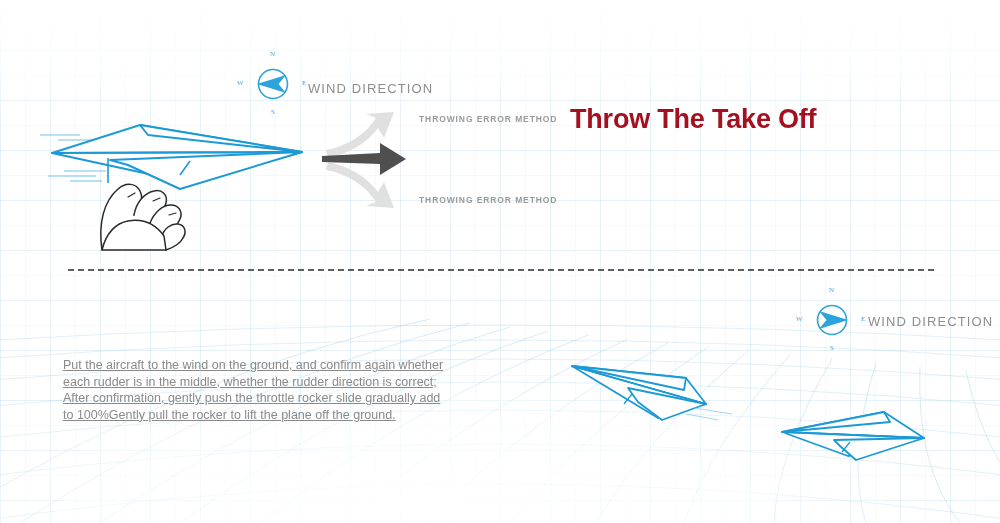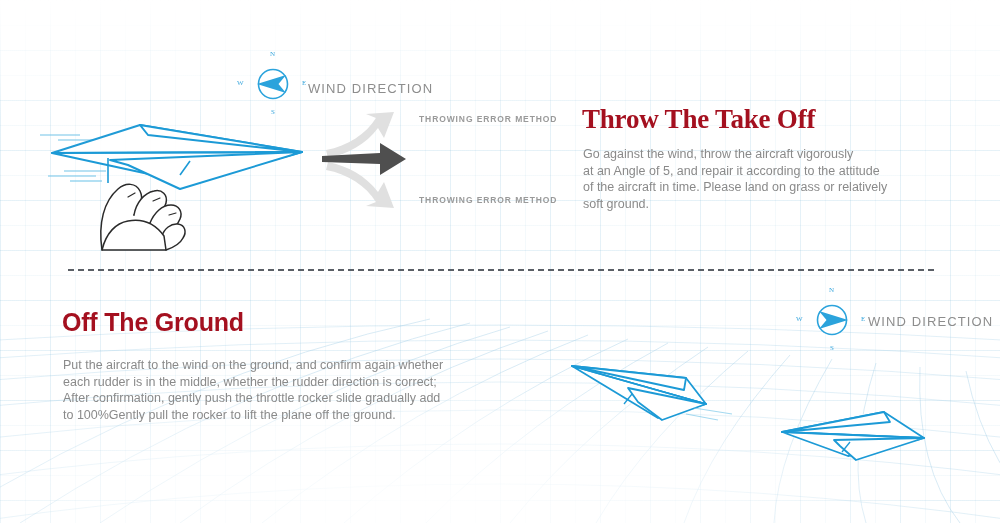--- a/index.html
+++ b/index.html
@@ -194,30 +194,25 @@
 
   <svg style="position:absolute; left:322px; top:112px;" width="92" height="96" viewBox="0 0 92 96">
     <path d="M 4 38 C 26 34, 44 22, 54 6 L 44 2 L 72 0 L 62 26 L 56 16 C 44 32, 26 42, 6 46 Z" fill="#e0e0e0"></path>
     <path d="M 4 58 C 26 62, 44 74, 54 90 L 44 94 L 72 96 L 62 70 L 56 80 C 44 64, 26 54, 6 50 Z" fill="#e0e0e0"></path>
     <path d="M 0 44 L 58 41 L 58 31 L 84 47 L 58 63 L 58 52 L 0 50 Z" fill="#4f4f4f"></path>
   </svg>
 
   <div class="method-label" style="left:419px; top:113px;">THROWING ERROR METHOD</div>
   <div class="method-label" style="left:419px; top:194px;">THROWING ERROR METHOD</div>
 
-  <div class="head head-1" style="left:582px; top:104px;font-family:Liberation Serif, serif;">Throw The Take Off</div>
-  <div class="body-text" style="left:583px; top:146px; width:380px;">Go against the wind, throw the aircraft vigorously
-at an Angle of 5, and repair it according to the attitude
-of the aircraft in time. Please land on grass or relatively
-soft ground.</div>
+  <div class="head head-1" style="left:570px; top:104px;">Throw The Take Off</div>
 
   <div class="divider"></div>
 
-  <div class="head head-2" style="left:62px; top:308px;">Off The Ground</div>
-  <div class="body-text" style="left:63px; top:357px; width:500px;">Put the aircraft to the wind on the ground, and confirm again whether
+  <div class="body-text" style="left:63px; top:357px; width:500px;text-decoration:underline;">Put the aircraft to the wind on the ground, and confirm again whether
 each rudder is in the middle, whether the rudder direction is correct;
 After confirmation, gently push the throttle rocker slide gradually add
 to 100%Gently pull the rocker to lift the plane off the ground.</div>
 
   <div class="compass" style="left:808px; top:296px; width:48px; height:48px;">
     <svg width="48" height="48" viewBox="0 0 48 48">
       <circle cx="24" cy="24" r="14.5" fill="#ffffff" stroke="#2BA3DC" stroke-width="1.6"></circle>
       <path d="M 40 24 L 11 15 L 18.5 24 L 11 33 Z" fill="#2BA3DC"></path>
     </svg>
     <span class="lbl" style="left:21px; top:-10px;">N</span>

